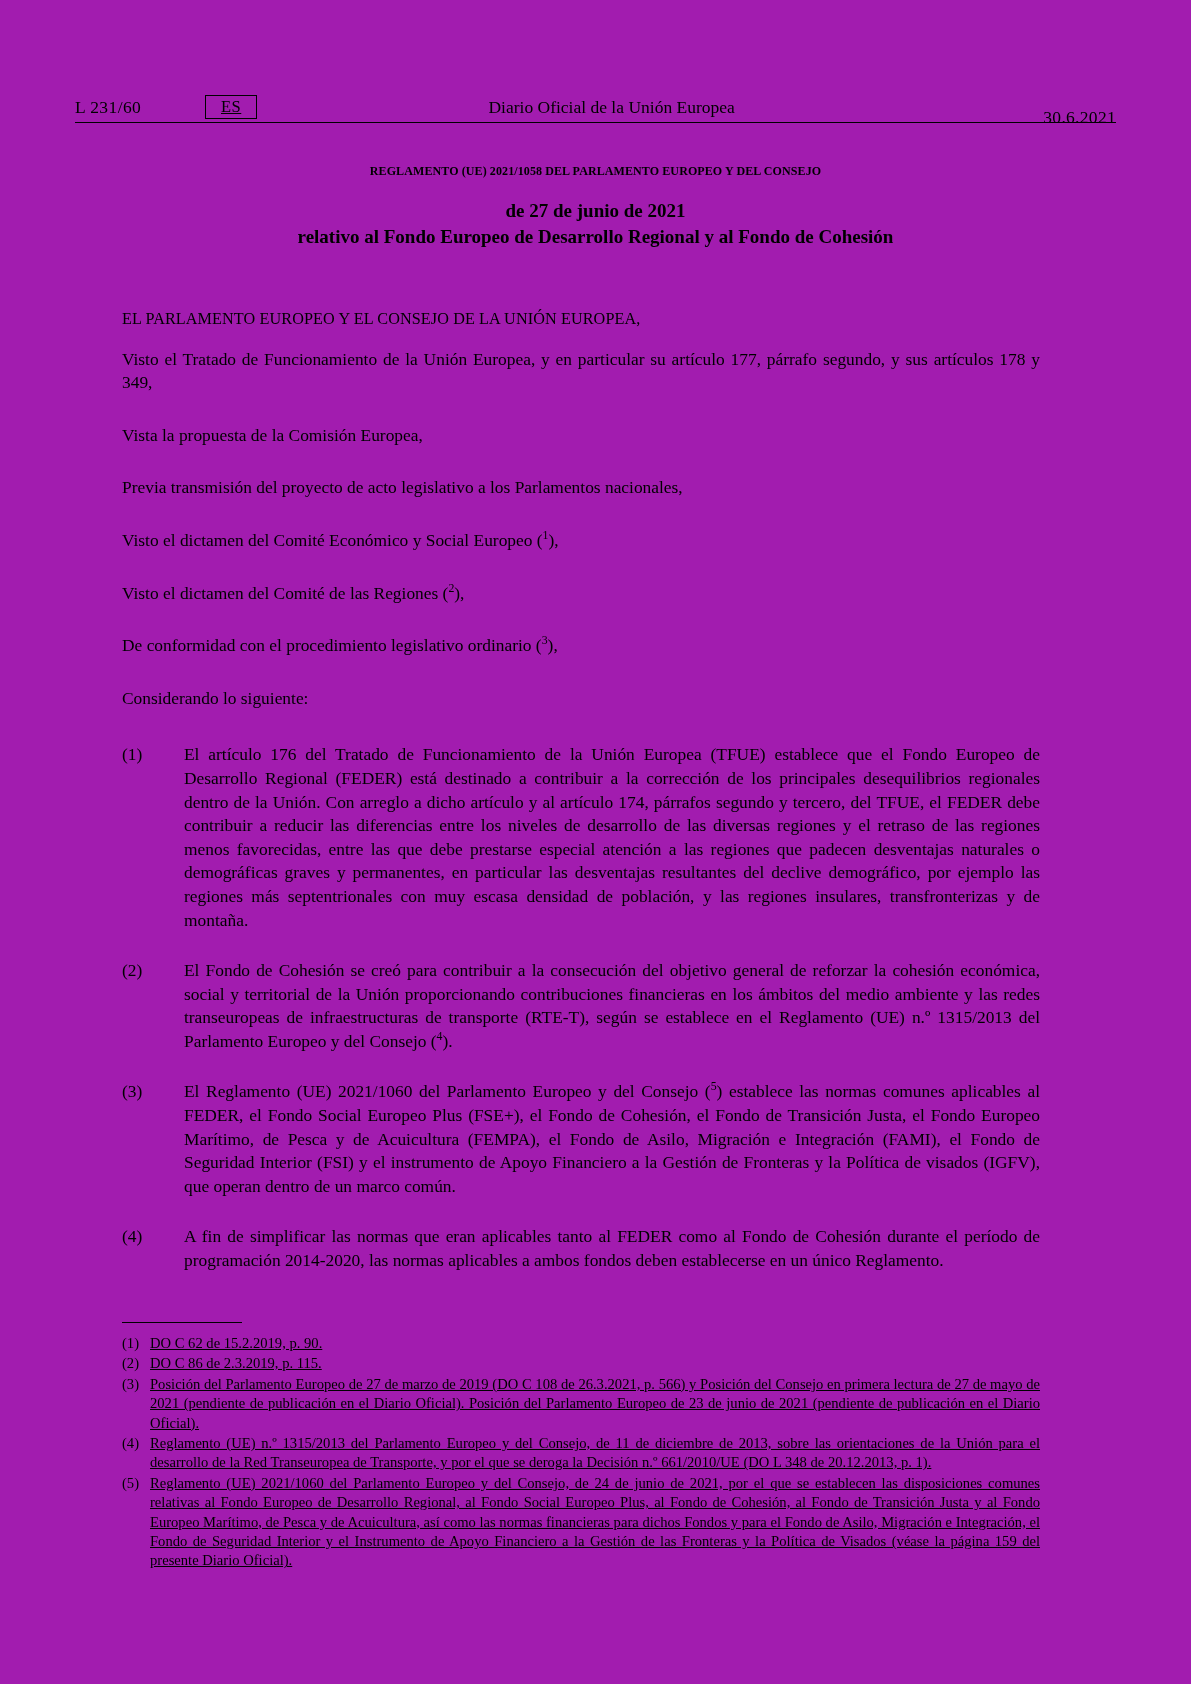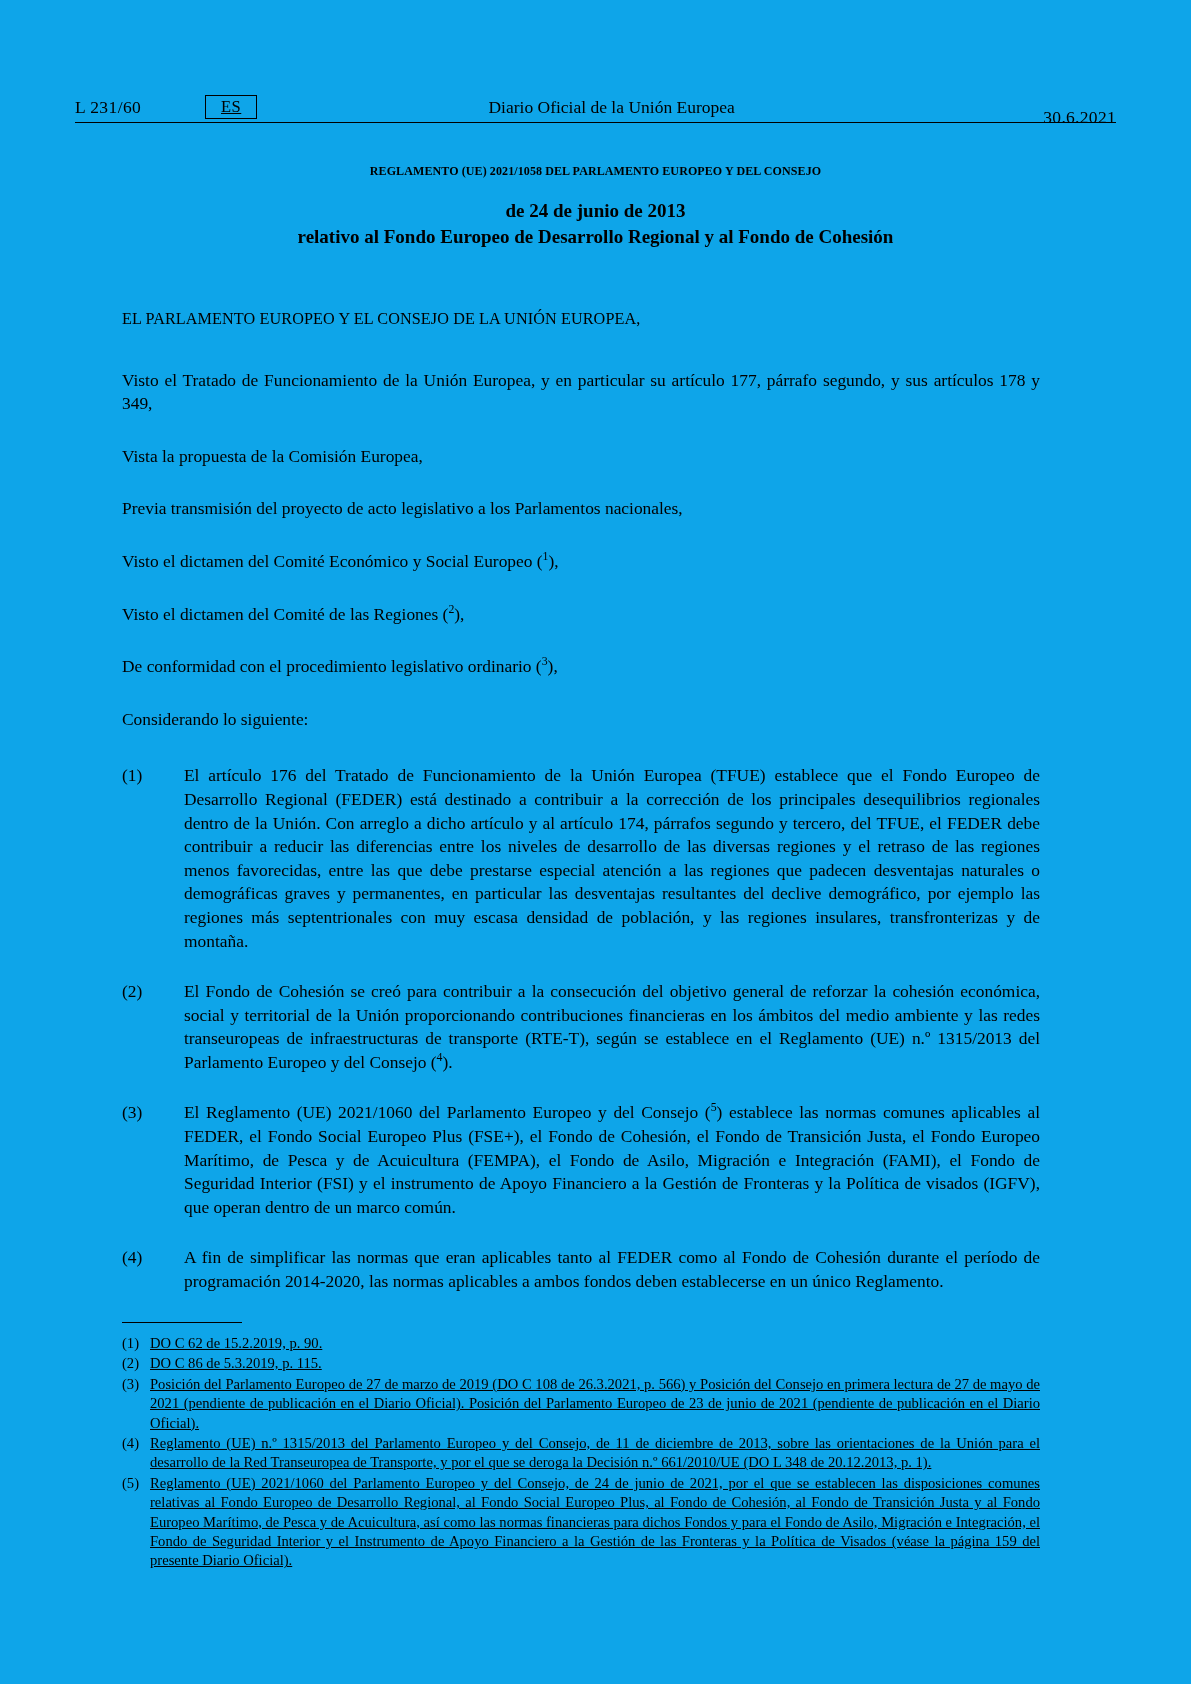--- a/index.html
+++ b/index.html
@@ -9,21 +9,21 @@
   }
   body {
     font-family: "Liberation Serif", "DejaVu Serif", serif;
     color: #000000;
   }
   .page {
     position: relative;
     width: 1191px;
     height: 1684px;
     margin: 0 auto;
-    background: #0ea5e9;
+    background: #a21caf;
     box-sizing: border-box;
     overflow: hidden;
   }
 
   
   .header {
     position: absolute;
     left: 75px;
     right: 75px;
     top: 86px;
@@ -105,21 +105,21 @@
     font-size: 17.4px;
     line-height: 23.6px;
     text-align: justify;
     text-justify: inter-word;
     margin: 0 0 29px 0;
     hyphens: none;
   }
   .para.small-caps-line {
     font-size: 16.2px;
     letter-spacing: 0.1px;
-    margin-bottom: 37px;
+    margin-bottom: 16px;
     text-align: left;
   }
   .para.plain {
     text-align: left;
   }
   .para.gap-lg { margin-bottom: 33px; }
 
   
   .recital {
     display: flex;
@@ -189,21 +189,21 @@
       <span class="hdr-page-no">L 231/60</span>
       <span class="hdr-lang">ES</span>
       <span class="hdr-title">Diario Oficial de la Unión Europea</span>
       <span class="hdr-date">30.6.2021</span>
     </div>
   </div>
   <div class="header-rule"></div>
 
   <div class="title-block">
     <div class="title-line-1">REGLAMENTO (UE) 2021/1058 DEL PARLAMENTO EUROPEO Y DEL CONSEJO</div>
-    <div class="title-line-2">de 24 de junio de 2013</div>
+    <div class="title-line-2">de 27 de junio de 2021</div>
     <div class="title-line-3">relativo al Fondo Europeo de Desarrollo Regional y al Fondo de Cohesión</div>
   </div>
 
   <div class="body-block">
 
     <p class="para small-caps-line">EL PARLAMENTO EUROPEO Y EL CONSEJO DE LA UNIÓN EUROPEA,</p>
 
     <p class="para">Visto el Tratado de Funcionamiento de la Unión Europea, y en particular su artículo 177, párrafo segundo, y sus artículos 178 y 349,</p>
 
     <p class="para plain">Vista la propuesta de la Comisión Europea,</p>
@@ -243,21 +243,21 @@
   <div class="footnote-rule"></div>
   <div class="footnotes">
 
     <div class="fnote">
       <div class="fnote-marker">(1)</div>
       <div class="fnote-body">DO C 62 de 15.2.2019, p. 90.</div>
     </div>
 
     <div class="fnote">
       <div class="fnote-marker">(2)</div>
-      <div class="fnote-body">DO C 86 de 5.3.2019, p. 115.</div>
+      <div class="fnote-body">DO C 86 de 2.3.2019, p. 115.</div>
     </div>
 
     <div class="fnote">
       <div class="fnote-marker">(3)</div>
       <div class="fnote-body">Posición del Parlamento Europeo de 27 de marzo de 2019 (DO C 108 de 26.3.2021, p. 566) y Posición del Consejo en primera lectura de 27 de mayo de 2021 (pendiente de publicación en el Diario Oficial). Posición del Parlamento Europeo de 23 de junio de 2021 (pendiente de publicación en el Diario Oficial).</div>
     </div>
 
     <div class="fnote">
       <div class="fnote-marker">(4)</div>
       <div class="fnote-body">Reglamento (UE) n.º 1315/2013 del Parlamento Europeo y del Consejo, de 11 de diciembre de 2013, sobre las orientaciones de la Unión para el desarrollo de la Red Transeuropea de Transporte, y por el que se deroga la Decisión n.º 661/2010/UE (DO L 348 de 20.12.2013, p. 1).</div>

